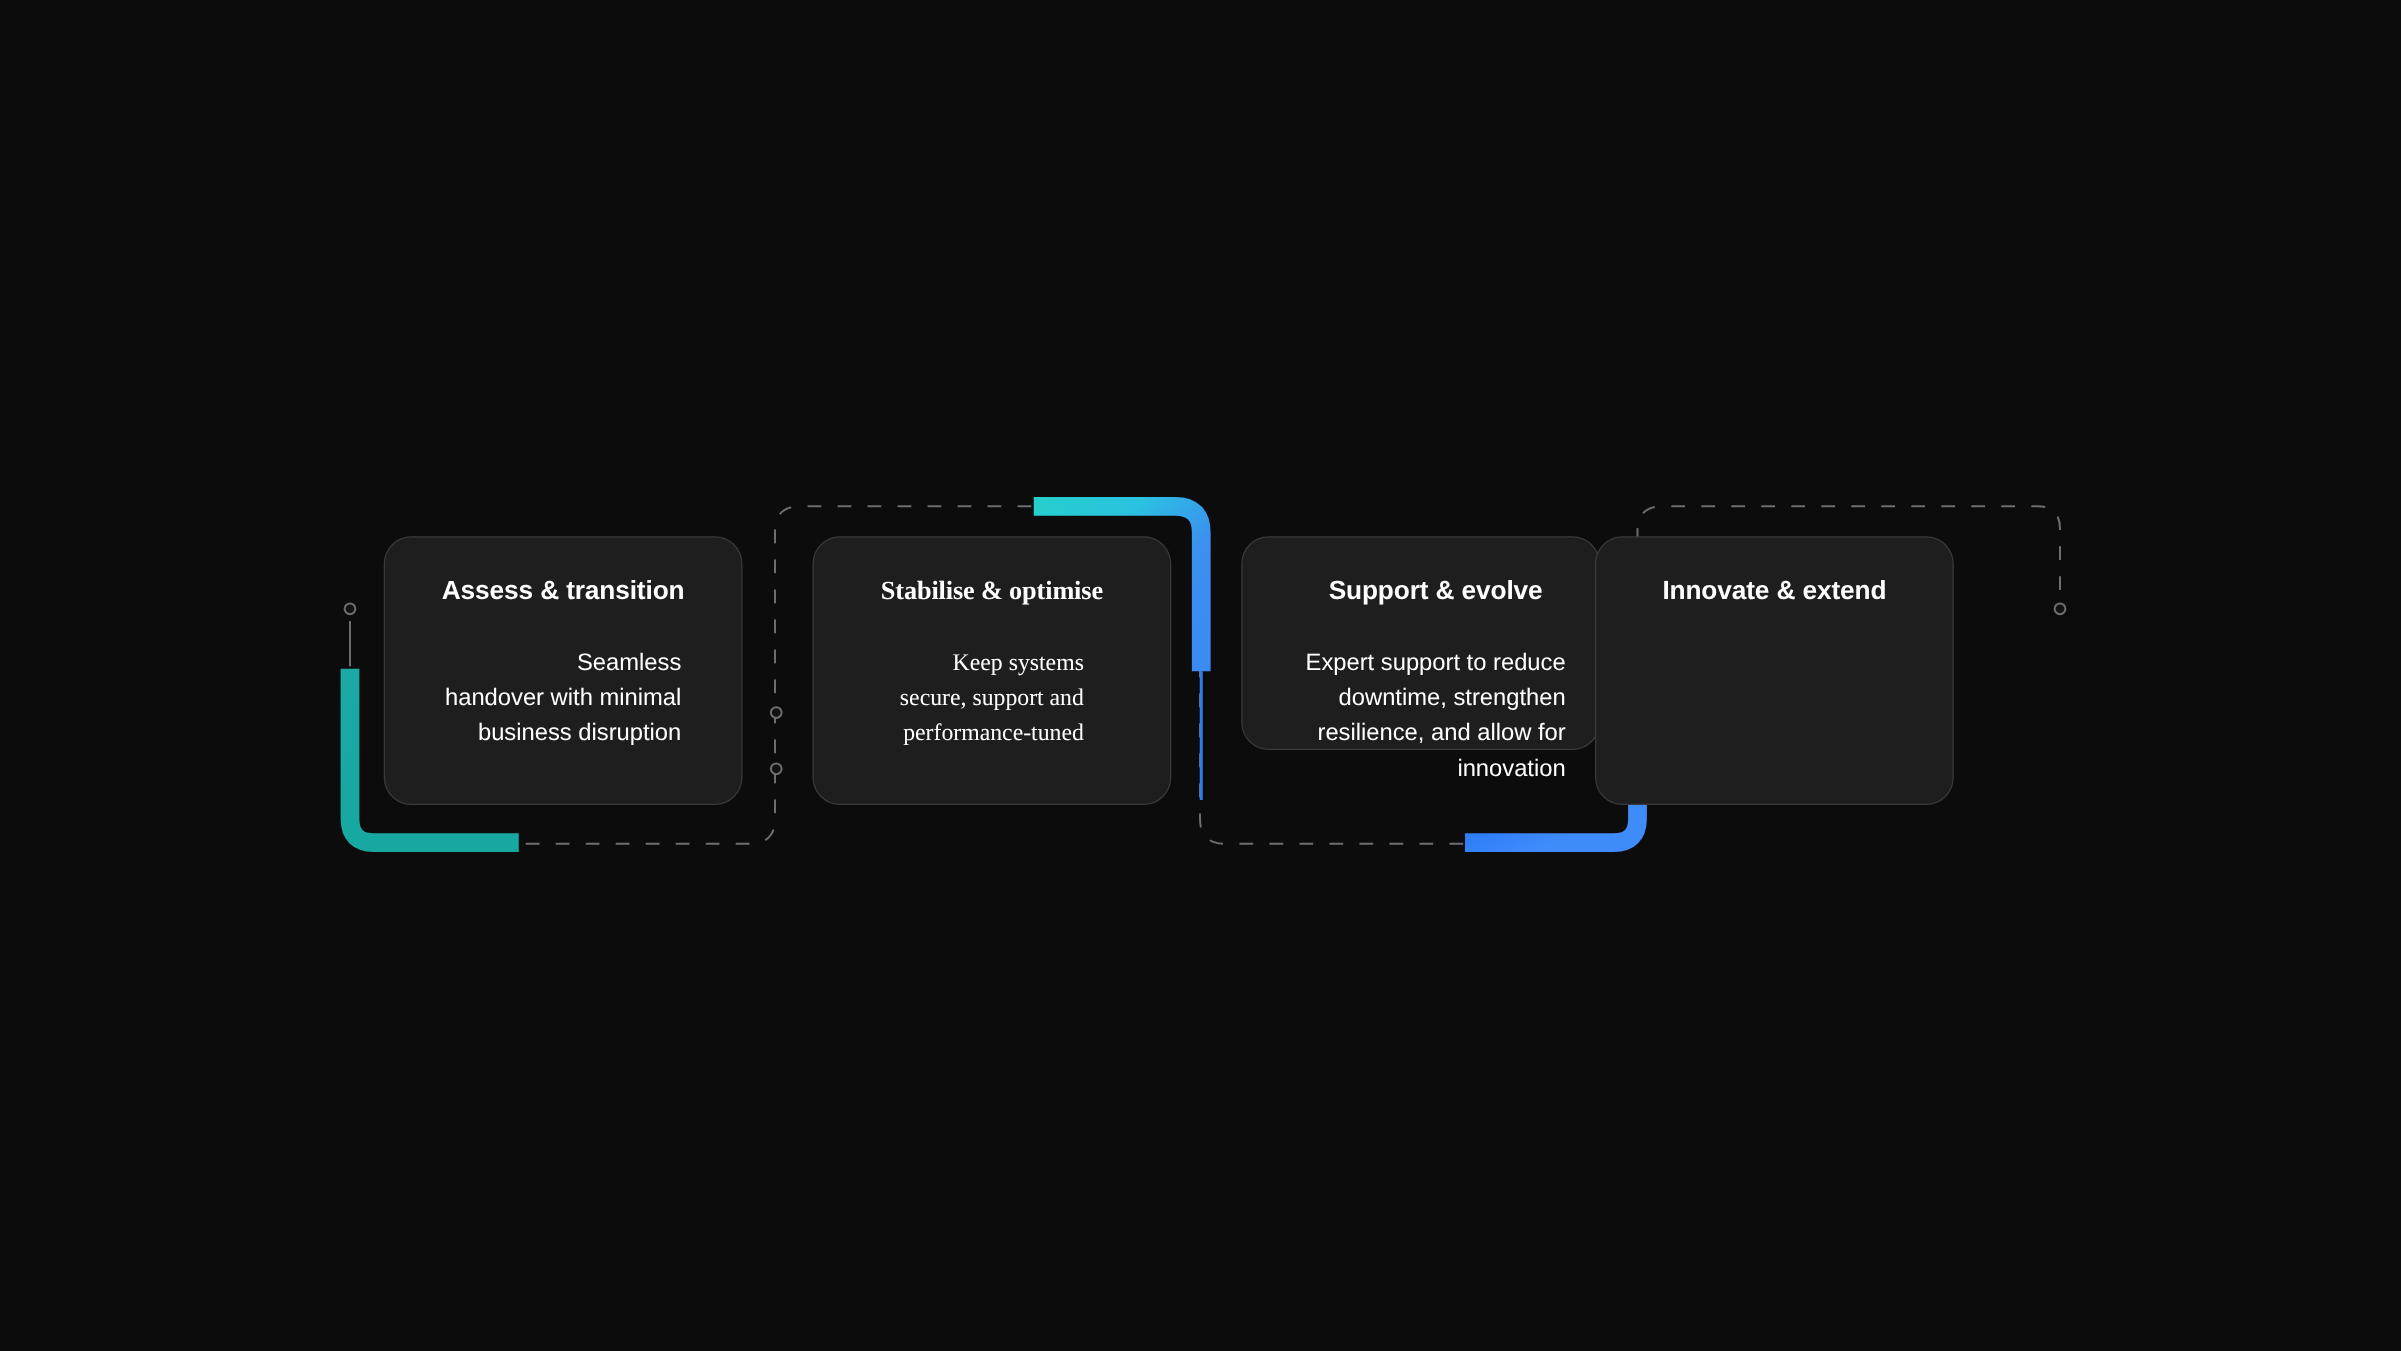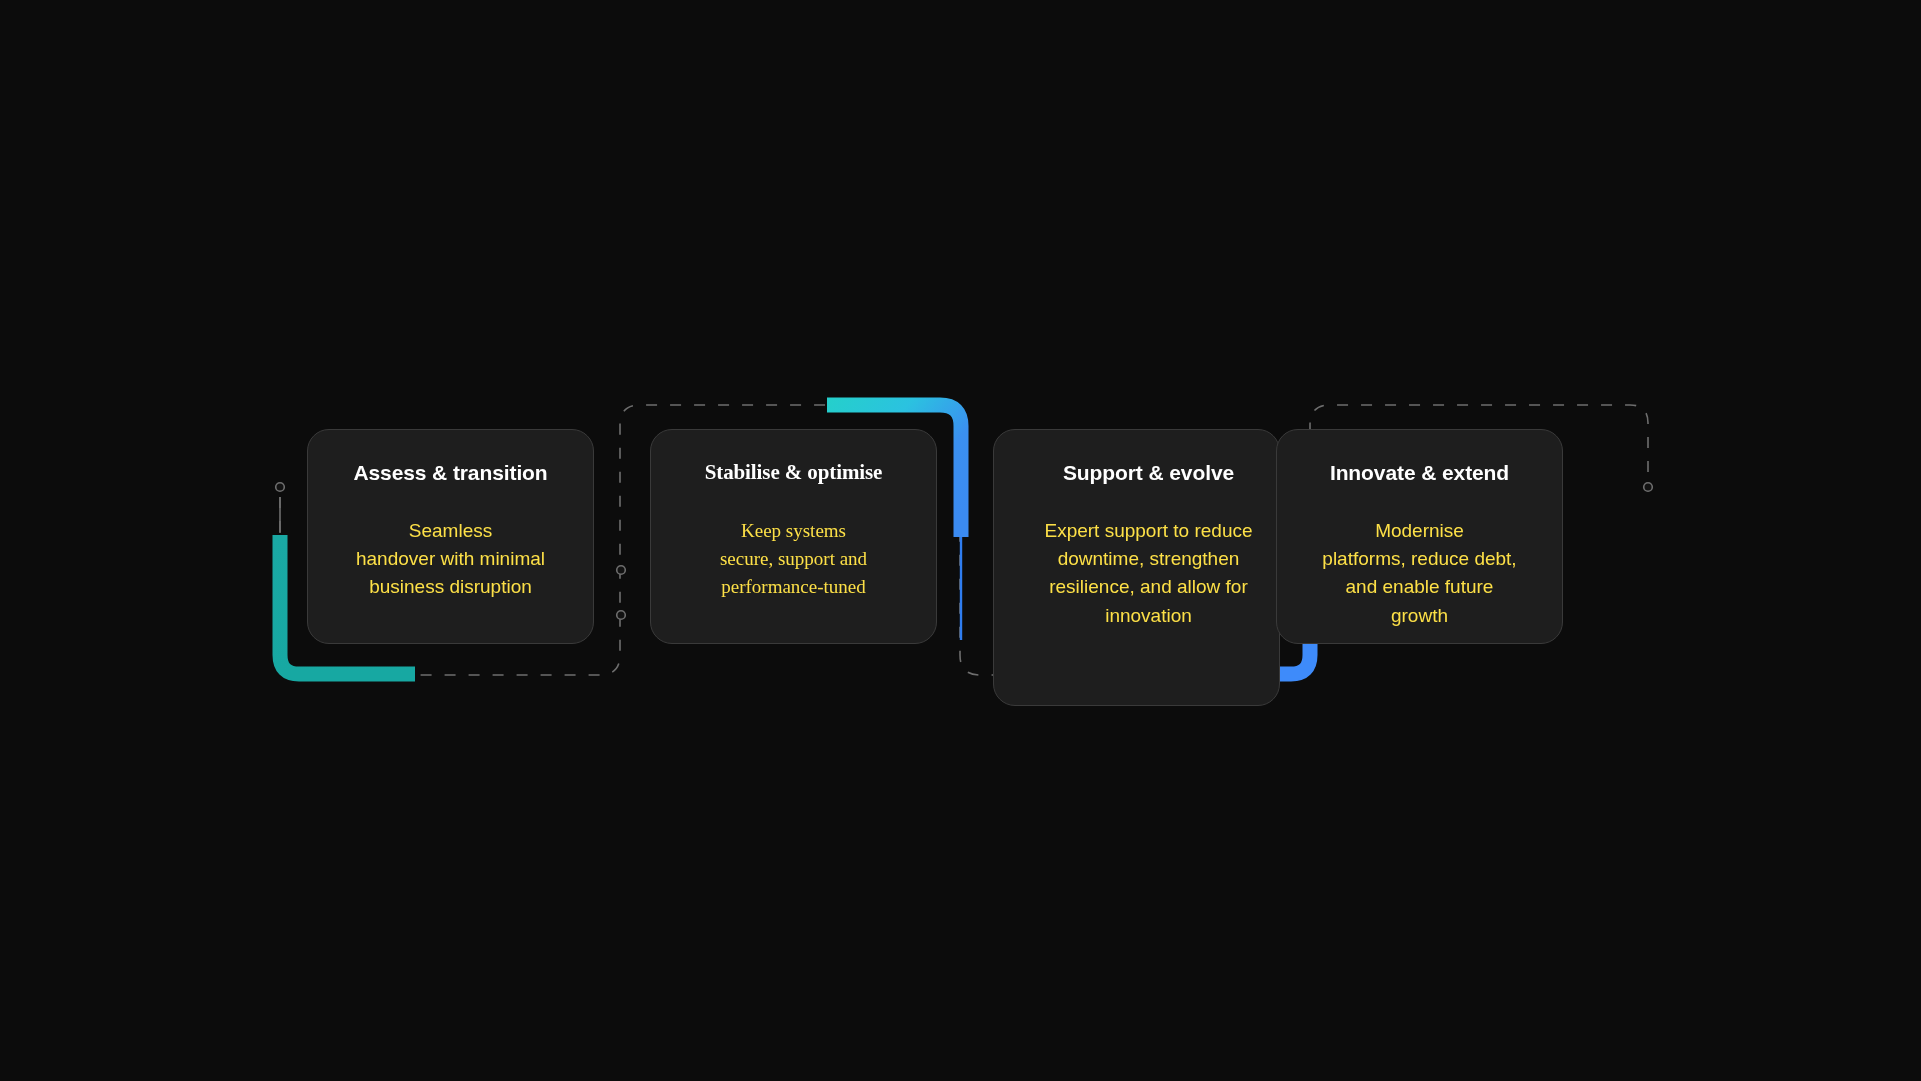--- a/index.html
+++ b/index.html
@@ -48,30 +48,30 @@
     text-align: right;
     letter-spacing: -0.1px;
     line-height: 1.2;
     white-space: nowrap;
   }
 
   .card-desc {
     margin-top: 32px;
     font-size: 19px;
     font-weight: 400;
-    color: #fde047;
-    text-align: center;
+    color: #ffffff;
+    text-align: right;
     line-height: 1.48;
     white-space: pre-line;
   }
 
   
   #card-1 { left: 307px; top: 429px; width: 287px; height: 215px; }
   #card-2 { left: 650px; top: 429px; width: 287px; height: 215px; font-family: Liberation Serif, serif; }
-  #card-3 { left: 993px; top: 429px; width: 287px; height: 277px; padding-left: 46px; }
+  #card-3 { left: 993px; top: 429px; width: 287px; height: 171px; padding-left: 46px; }
   #card-4 { left: 1276px; top: 429px; width: 287px; height: 215px; }
 </style>
 </head>
 <body>
 
 <div id="stage">
 
   <svg id="connectors" viewBox="0 0 1921 1081" width="1921" height="1081" xmlns="http://www.w3.org/2000/svg">
 
     <defs>
@@ -143,19 +143,15 @@
   <div class="card" id="card-3">
     <div class="card-title">Support &amp; evolve</div>
     <div class="card-desc">Expert support to reduce
 downtime, strengthen
 resilience, and allow for
 innovation</div>
   </div>
 
   <div class="card" id="card-4">
     <div class="card-title">Innovate &amp; extend</div>
-    <div class="card-desc">Modernise
-platforms, reduce debt,
-and enable future
-growth</div>
   </div>
 
 </div>
 
 </body></html>

